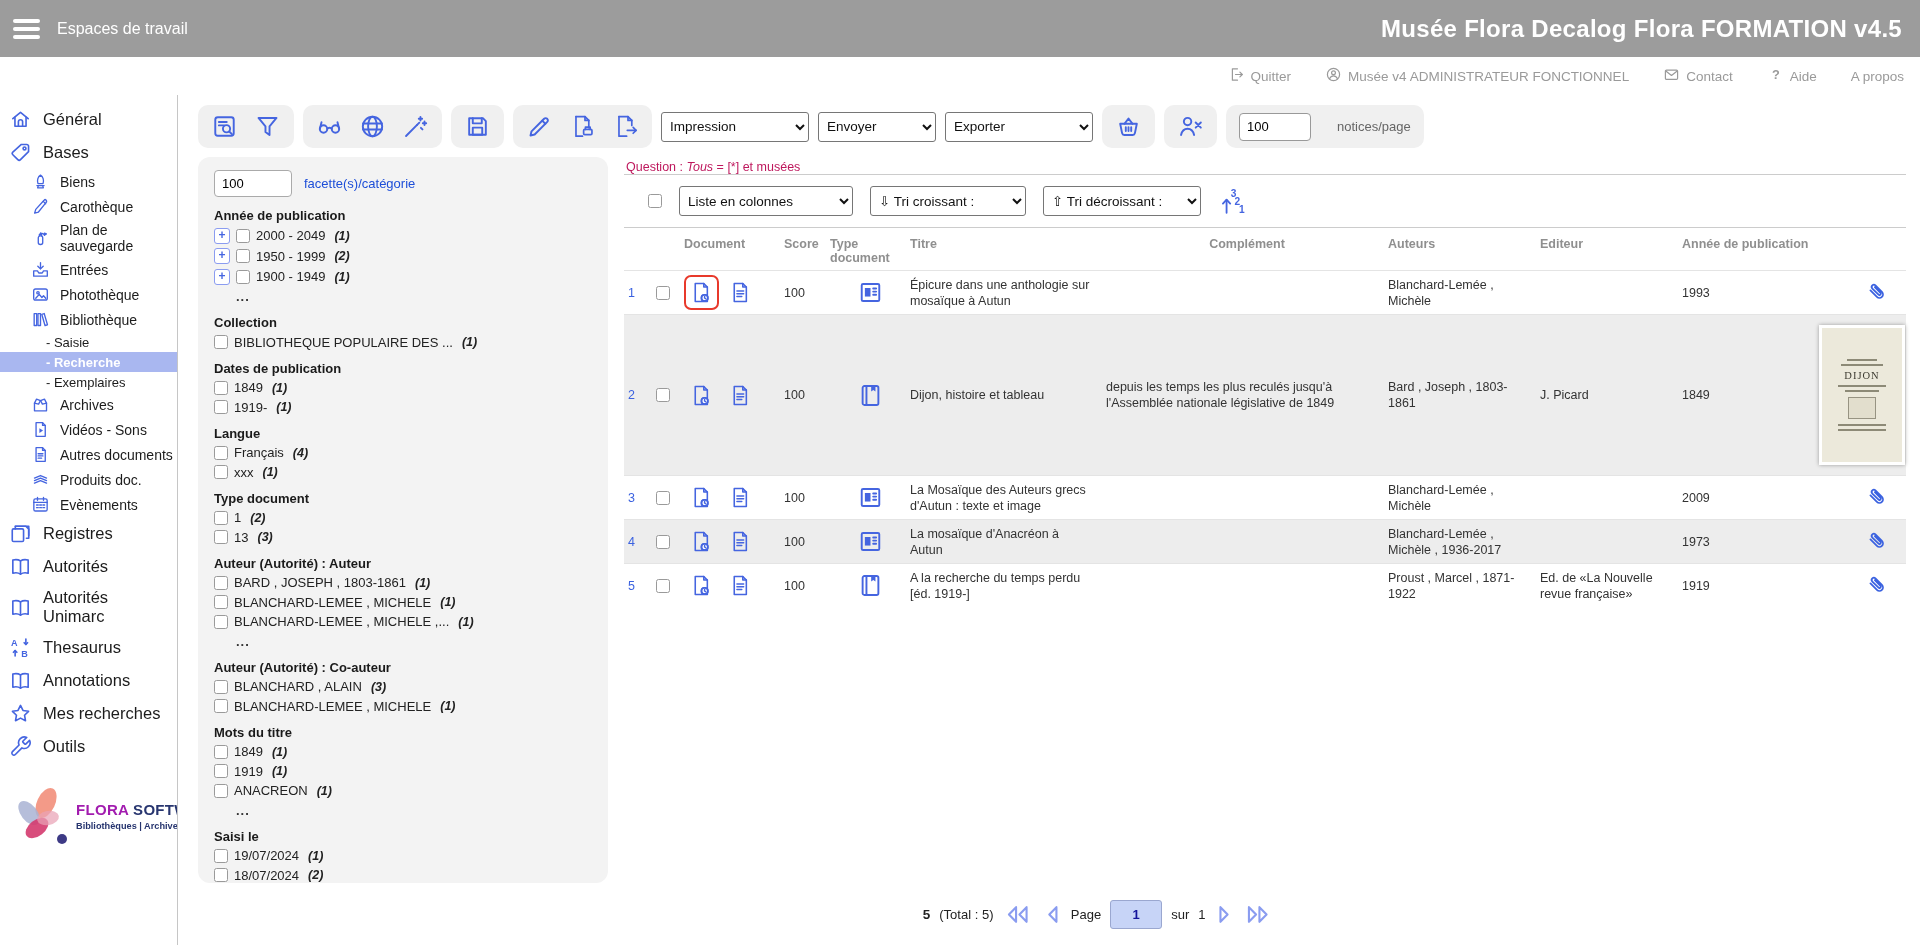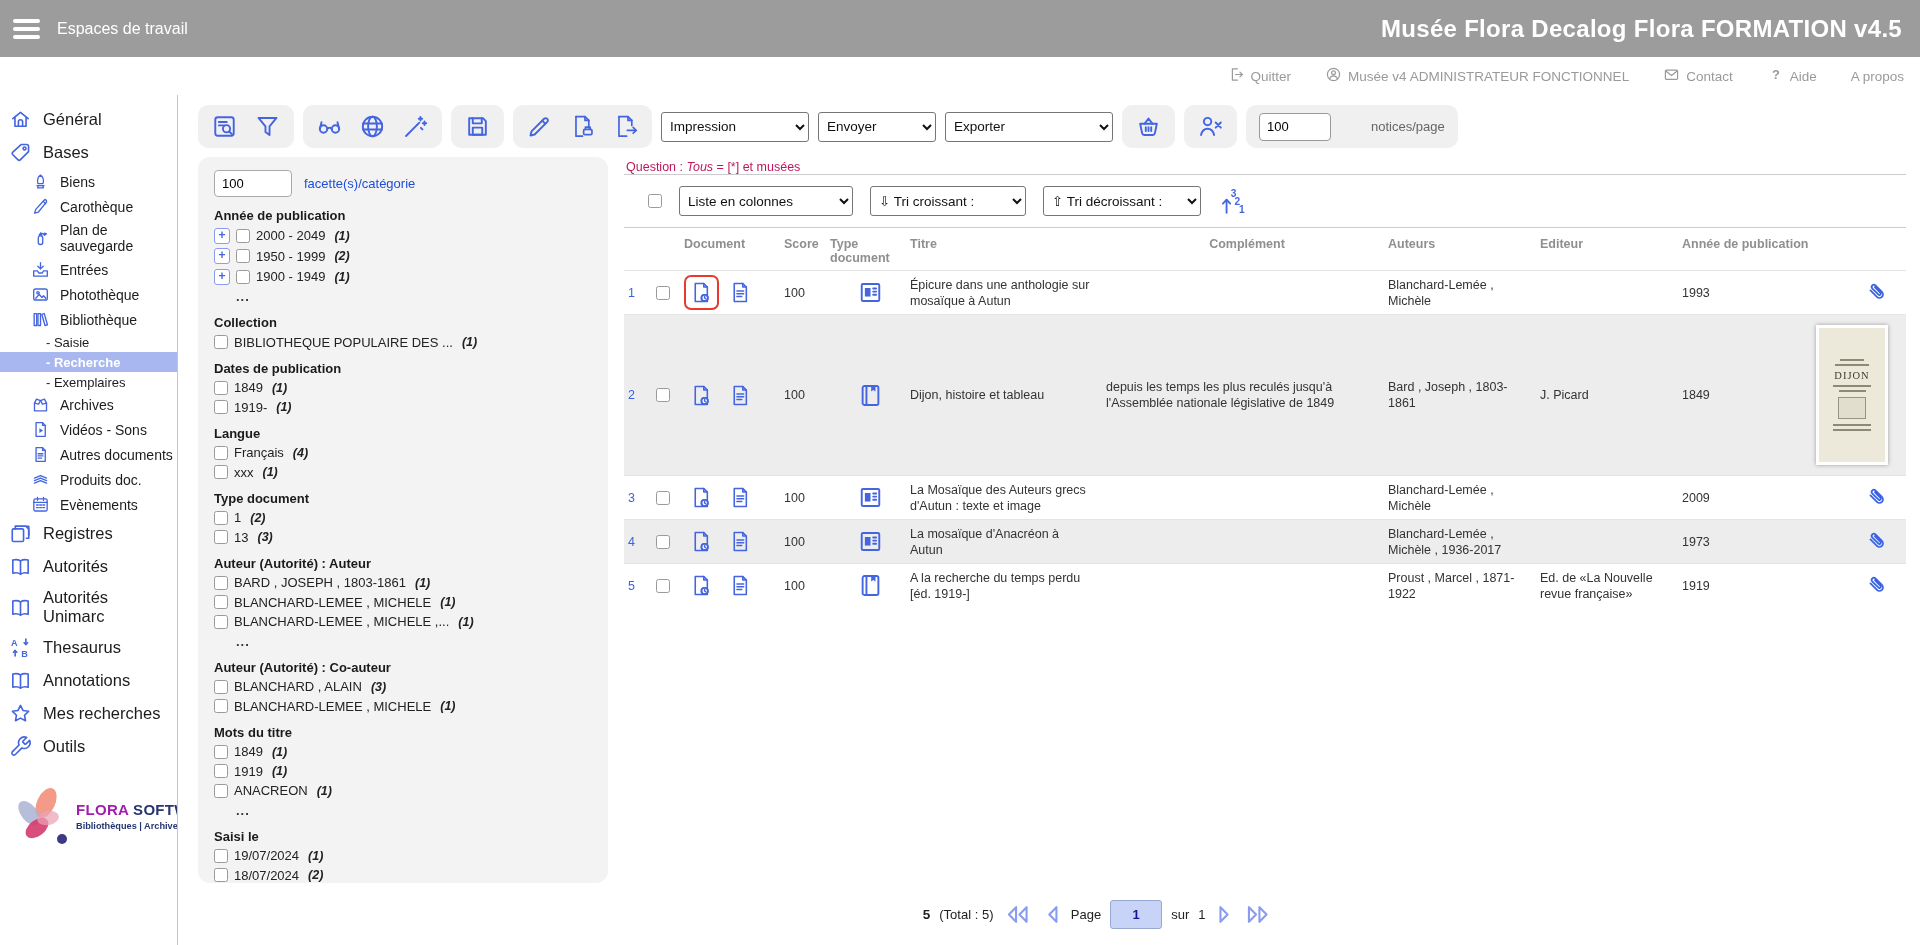--- a/index.html
+++ b/index.html
@@ -43,23 +43,23 @@
   .main{flex:1;display:flex;flex-direction:column;padding:0 14px 0 20px;min-width:0}
   .breadcrumb{margin-top:12px;font-size:15.5px;color:#a8a8a8}
   .breadcrumb b{color:#999;font-weight:bold}
 
   .toolbar{display:flex;align-items:center;gap:9px;margin-top:10px;flex-wrap:nowrap}
   .tgroup{background:#f0f0f0;border-radius:10px;padding:6px 13px;display:flex;align-items:center;gap:16px;height:31px;box-sizing:content-box}
   .tbtn{color:#4565e0;display:flex;cursor:pointer}
   .tbtn svg{width:27px;height:27px;display:block}
   select{height:30px;border:1px solid #767676;border-radius:3px;font-size:13.5px;padding:0 4px;
     background:#fff;color:#111;font-family:"Liberation Sans","DejaVu Sans",sans-serif}
-  .sel-print{width:148px}.sel-send{width:118px}.sel-export{width:168px}
+  .sel-print{width:148px}.sel-send{width:118px}.sel-export{width:148px}
   .notices input{width:56px;height:26px;border:1px solid #999;border-radius:4px;font-size:13px;padding:0 7px}
-  .notices span{font-size:13px;color:#666;margin-left:24px}
+  .notices span{font-size:13px;color:#666;margin-left:10px}
 
   .content{display:flex;gap:16px;margin-top:9px;flex:1;min-height:0}
 
   
   .facets{width:410px;flex:0 0 auto;background:#f3f3f3;border-radius:12px;padding:13px 16px;
     box-sizing:border-box;height:726px;overflow:hidden}
   .facet-head{display:flex;align-items:center;gap:12px}
   .facet-head input{width:62px;height:25px;border:1px solid #aaa;border-radius:4px;font-size:13px;padding:0 7px;background:#fff}
   .facet-head span{font-size:13px;color:#1d4ed8}
   .facet-group{margin-top:11px}
@@ -94,23 +94,23 @@
   .cell-doc{display:flex;align-items:center;gap:4px}
   .docwrap{display:flex;padding:3px;border:2px solid transparent;border-radius:7px}
   .rrow.doc-hl .docwrap.first{border-color:#e8392b}
   .cell-doc svg{width:25px;height:25px;color:#4565e0;display:block;cursor:pointer}
   .cell-type{justify-self:center;color:#4565e0;display:flex}
   .cell-type svg{width:27px;height:27px}
   .cell-title,.cell-comp,.cell-auth,.cell-pub{padding-right:12px;line-height:1.28}
   .cell-attach{justify-self:end;padding-right:16px;display:flex;align-items:center}
   .clip{color:#3b62e0;display:flex;cursor:pointer}
   .clip svg{width:25px;height:25px;transform:rotate(-45deg)}
-  .thumb{width:72px;height:140px;background:#ece9db;border:3px solid #fff;box-shadow:0 0 4px rgba(0,0,0,.35);
+  .thumb{width:86px;height:140px;background:#ece9db;border:3px solid #fff;box-shadow:0 0 4px rgba(0,0,0,.35);
     display:flex;flex-direction:column;align-items:center;justify-content:center;gap:3px;
-    padding:8px 6px;box-sizing:border-box;margin:6px 2px;cursor:pointer}
+    padding:8px 6px;box-sizing:border-box;margin:6px 9px;cursor:pointer}
   .thumb .tline{height:2px;background:#8d8a77;width:70%}
   .thumb .tline:nth-of-type(1){width:45%}
   .thumb .tline:nth-of-type(2){width:62%}
   .thumb .tline:nth-of-type(5){width:50%}
   .thumb .tline:nth-of-type(6){width:64%}
   .tlabel{font-family:"Liberation Serif","DejaVu Serif",serif;font-size:10.5px;letter-spacing:1px;color:#3c3a30;margin:1px 0}
   .tart{width:26px;height:20px;border:1px solid #979382;background:#e2decd;margin:2px 0}
 
   .pagination{display:flex;align-items:center;gap:9px;justify-content:center;margin-top:auto;
     margin-right:26%;padding-bottom:16px;font-size:13px;color:#222}

